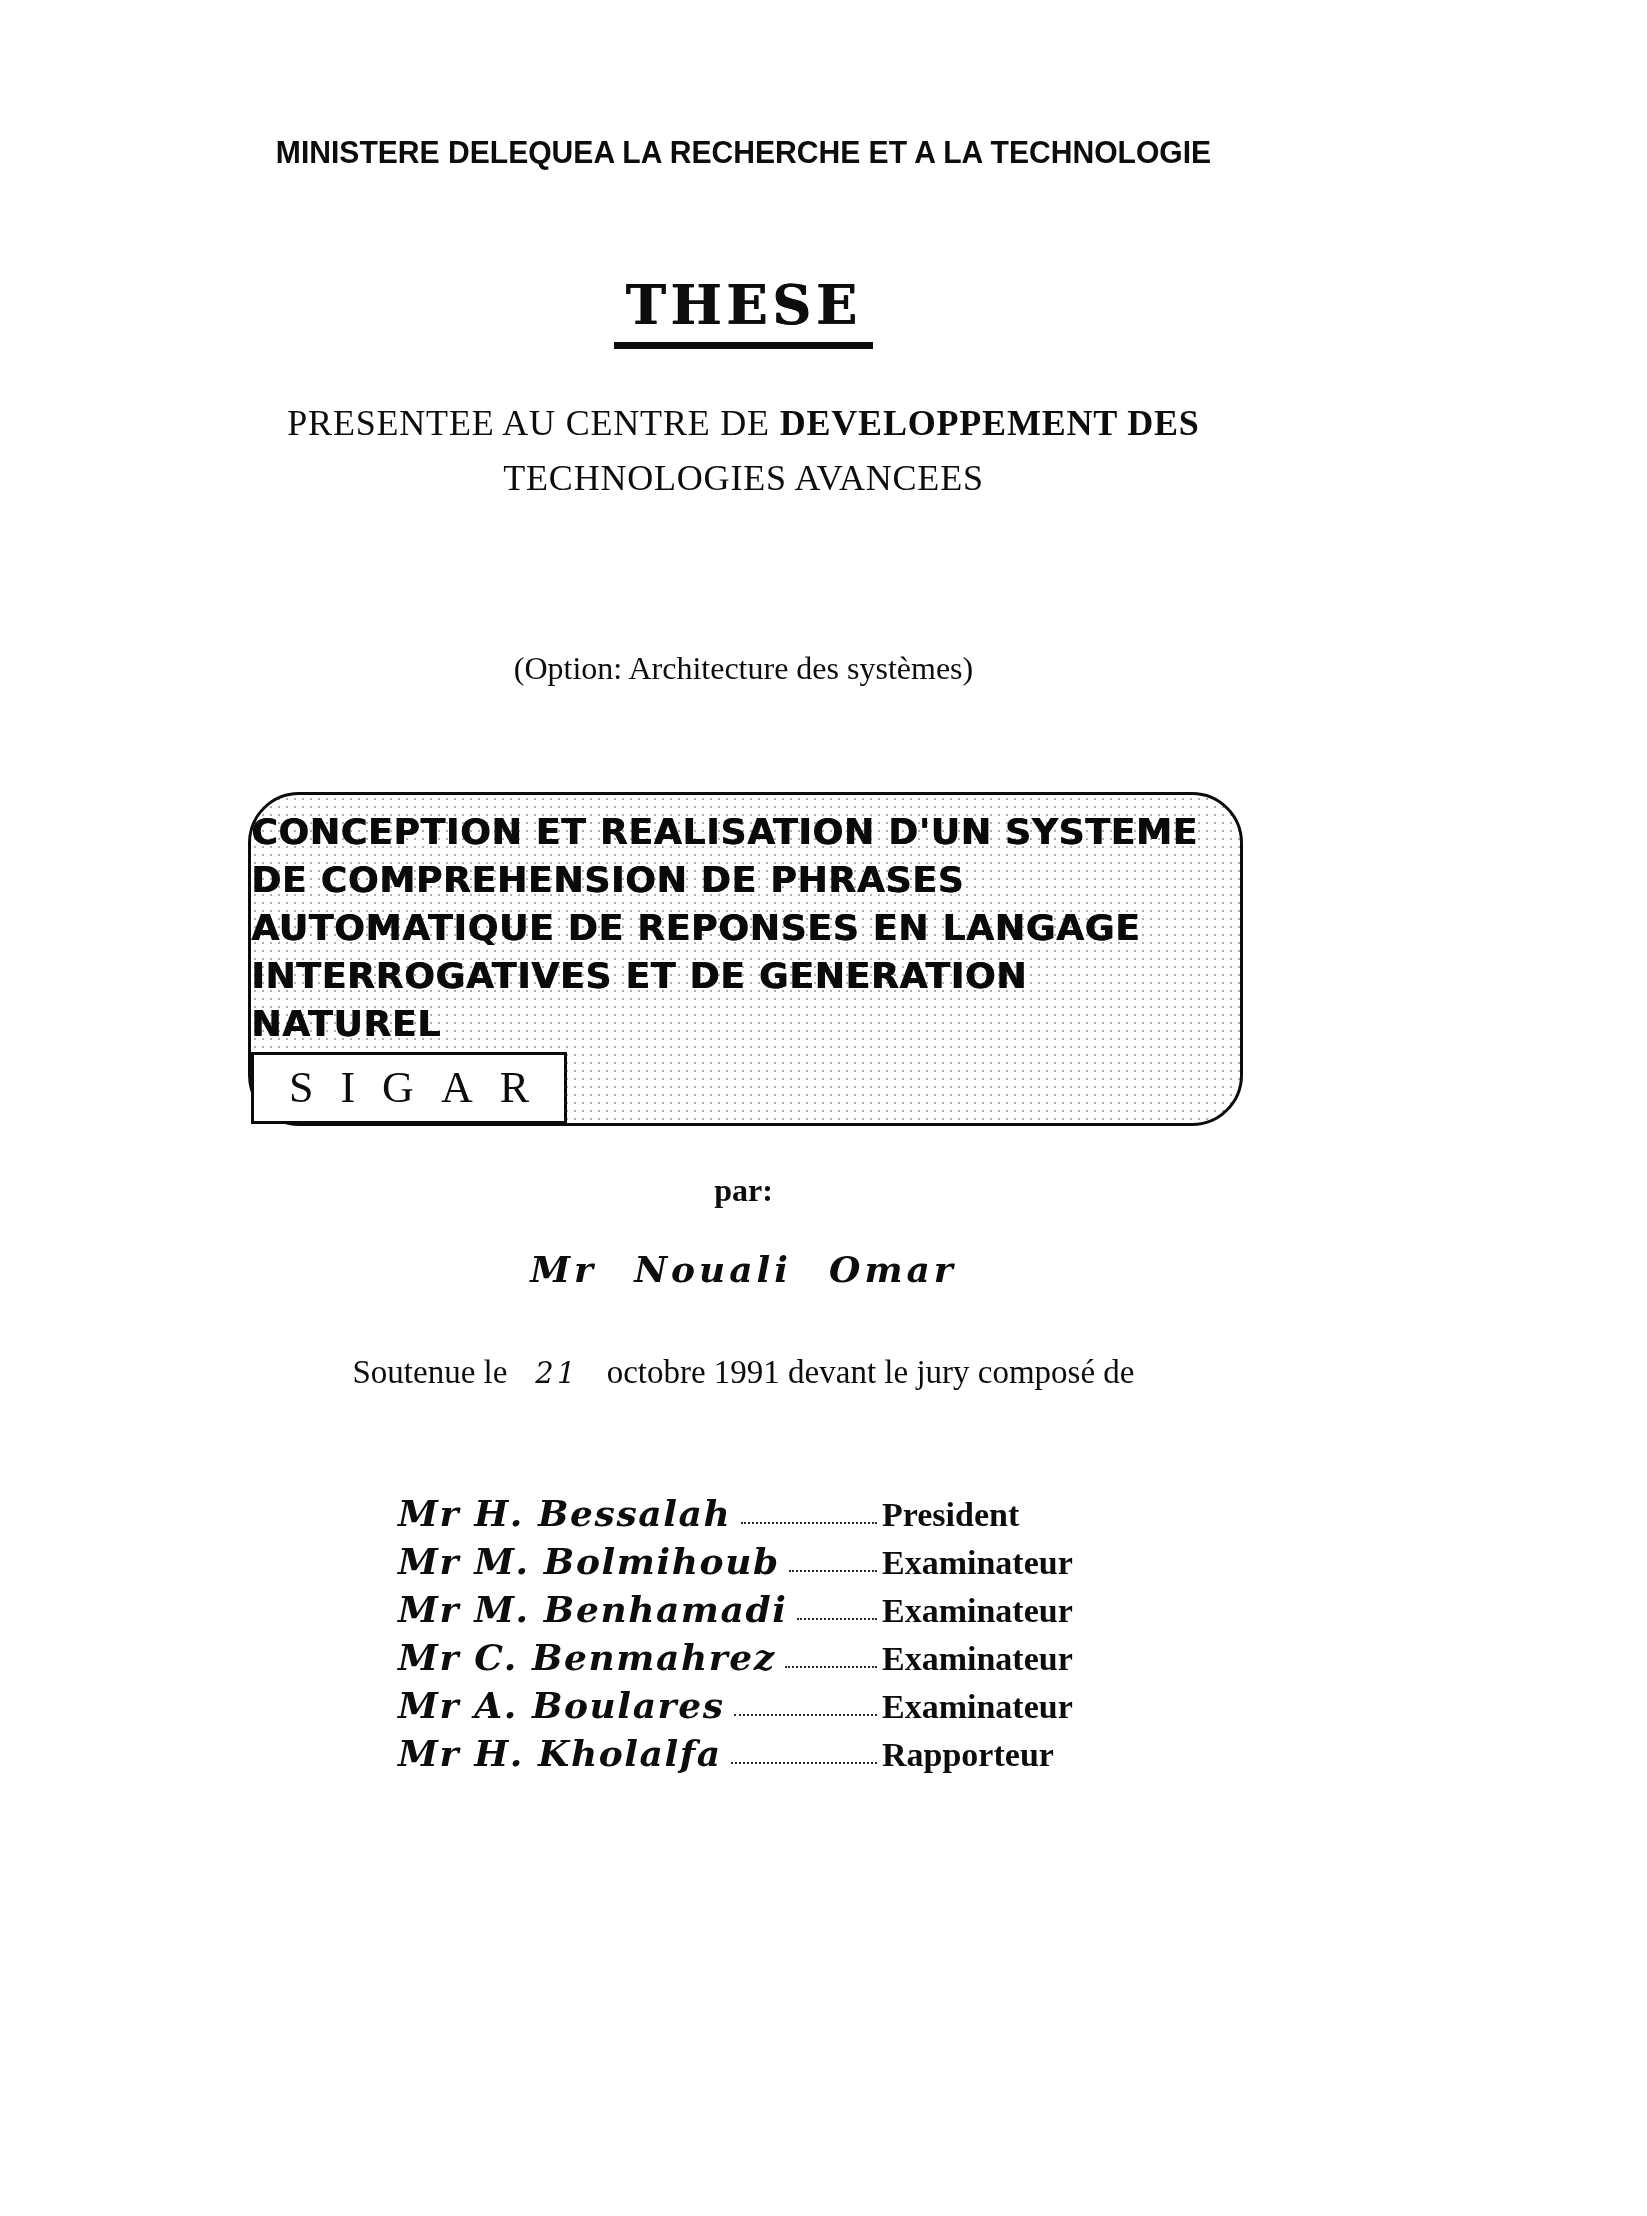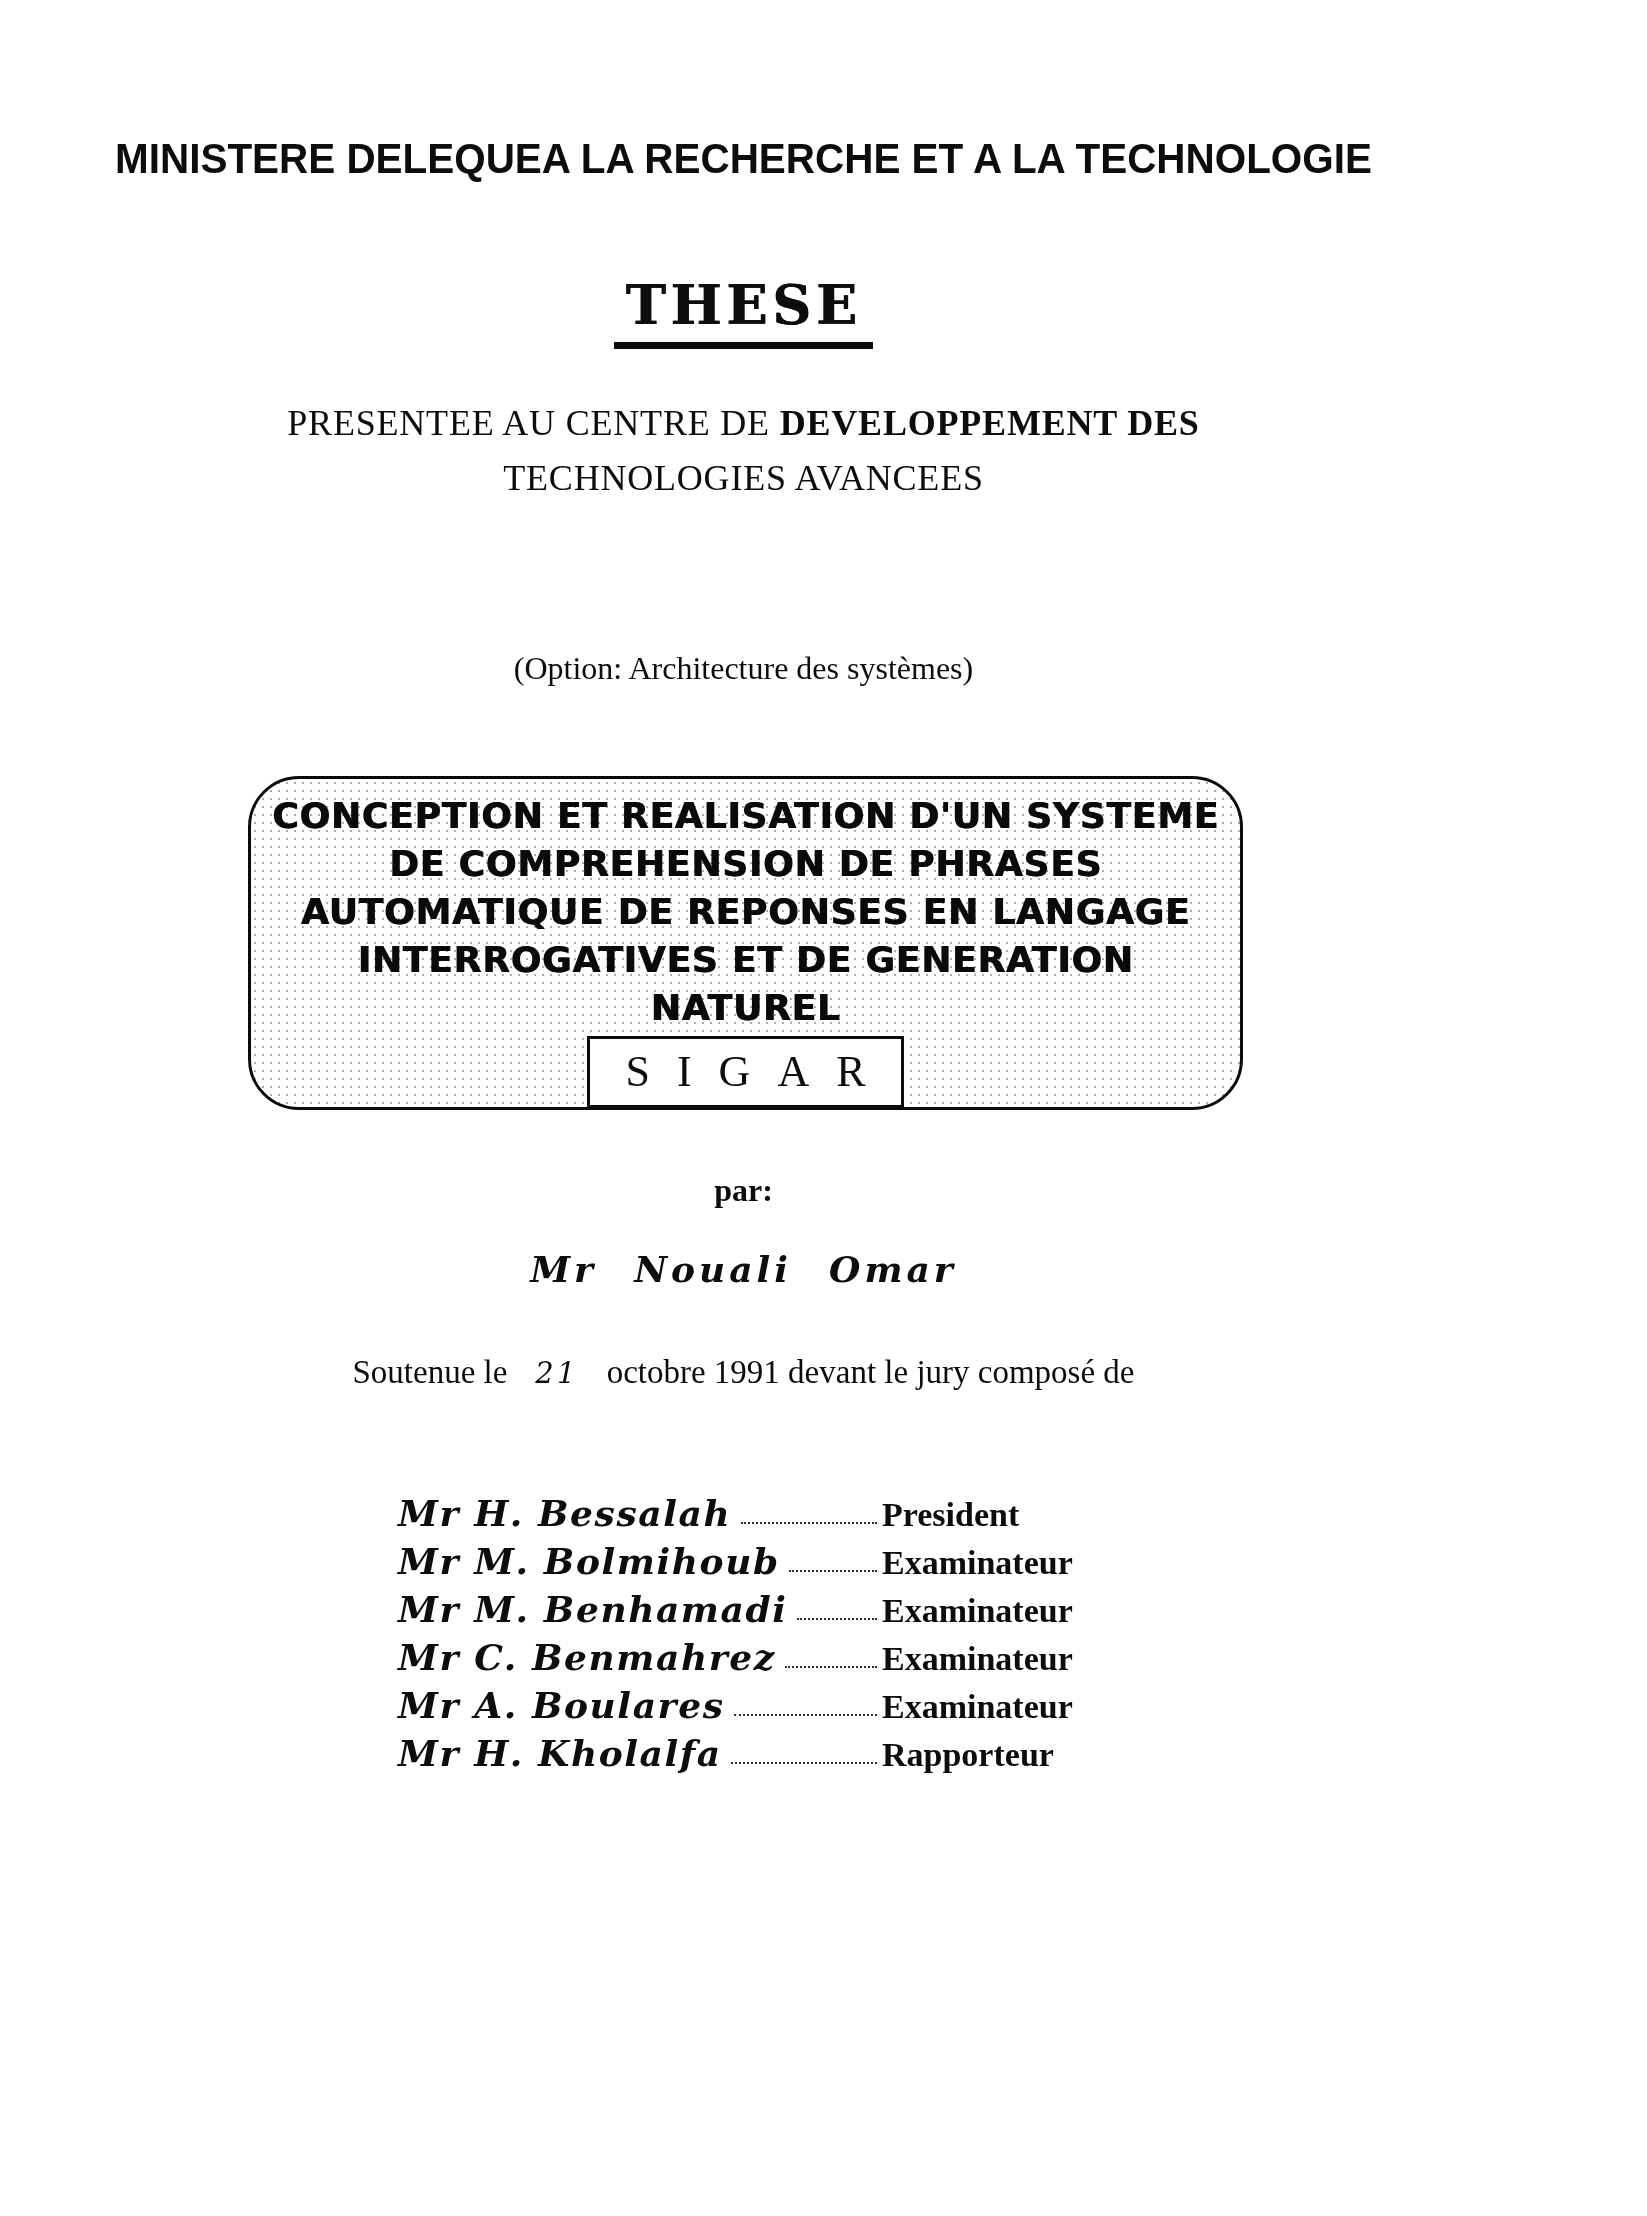--- a/index.html
+++ b/index.html
@@ -11,21 +11,21 @@
     color:#0d0d0d;
     overflow:hidden;
   }
   .centered{
     position:absolute;left:0;width:1487px;text-align:center;
   }
   .ministry{
     top:134px;
     font-family:"Liberation Sans", sans-serif;
     font-weight:bold;
-    font-size:43px;
+    font-size:32px;
     letter-spacing:0px;
   }
   .ministry-inner{display:inline-block;transform:scaleX(0.94);transform-origin:center;}
   .these-wrap{top:278px;}
   .these{
     display:inline-block;
     font-family:"DejaVu Serif", serif;
     font-weight:bold;
     font-size:54px;
     letter-spacing:4.7px;
@@ -36,29 +36,28 @@
   }
   .pres1{top:402px;font-size:36px;letter-spacing:0.8px;}
   .pres1 .plain{font-weight:normal;}
   .pres1 .strong{font-weight:bold;}
   .pres2{top:457px;font-size:36px;font-weight:normal;letter-spacing:0.8px;}
   .grade-intro{top:522px;font-size:30px;}
   .degree{top:577px;font-size:40px;font-weight:bold;letter-spacing:0.8px;}
   .option{top:650px;font-size:32px;}
   .subject-box{
     position:absolute;
-    left:248px;top:776px;
+    left:248px;top:792px;
     width:995px;height:334px;
     box-sizing:border-box;
     border:3.2px solid #0b0b0b;
     border-radius:51px;
     background-color:#ffffff;
     background-image:radial-gradient(circle,#aeaca7 1px, rgba(0,0,0,0) 1.4px);
     background-size:8px 8px;
-    text-align:center;
     padding-top:12.7px;
   }
   .box-line{
     font-family:"DejaVu Sans", sans-serif;
     font-weight:bold;
     font-size:36px;
     line-height:48px;
     letter-spacing:0.8px;
     color:#0a0a0a;
     text-shadow:0.9px 0 0 #0a0a0a;

